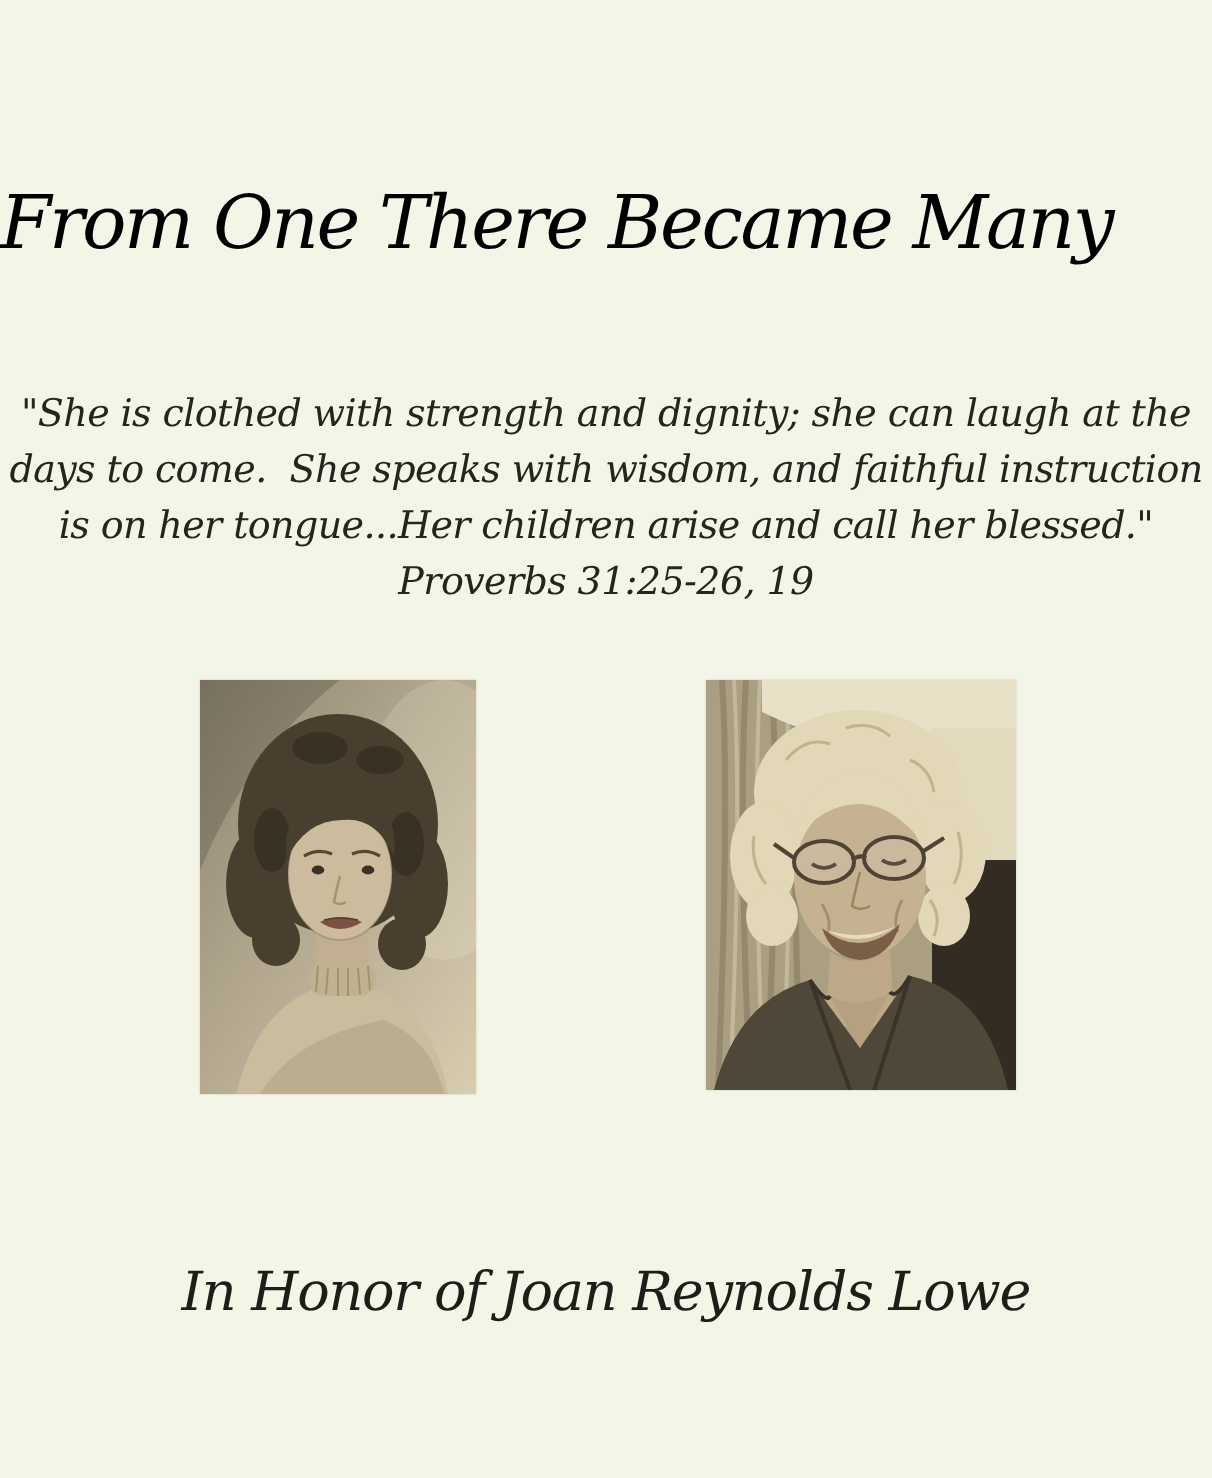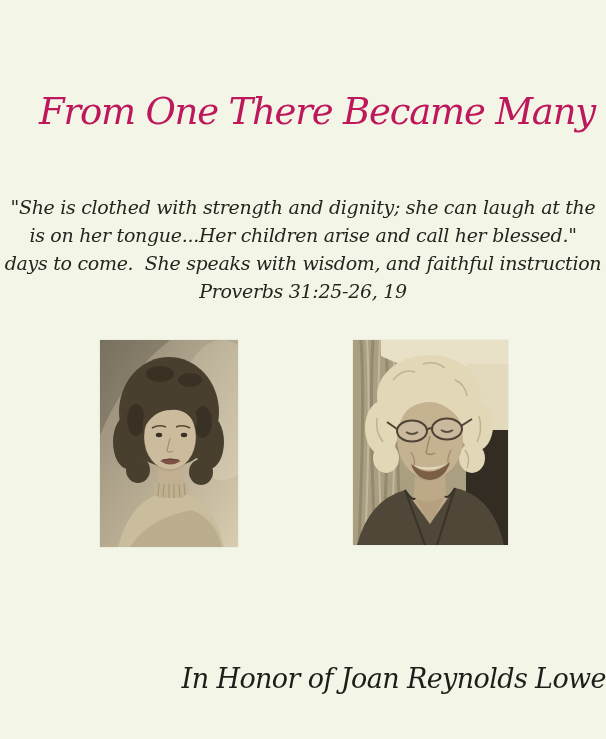--- a/index.html
+++ b/index.html
@@ -12,29 +12,27 @@
   .cover {
     position: relative;
     width: 606px; height: 739px;
     background: #f3f6e6;
     color: #211f1b;
   }
   .title {
     position: absolute;
     top: 92px; left: 0; right: 0;
     margin: 0;
-    text-align: center;
     font-style: italic;
     font-weight: normal;
     font-size: 37px;
     letter-spacing: -1.2px;
     line-height: 1.1;
     white-space: nowrap;
-    color: #be185d;
-    padding-left: 28px;
+    color: #000000;
   }
   .quote {
     position: absolute;
     top: 193px; left: 0; right: 0;
     text-align: center;
     font-style: italic;
     font-size: 19px;
     letter-spacing: -0.3px;
     line-height: 28px;
     color: #26241f;
@@ -45,40 +43,39 @@
     margin: 0; padding: 0;
     overflow: hidden;
     box-shadow: 0 0 1px rgba(120,120,100,0.35);
   }
   .photo svg { display: block; }
   .photo-left  { left: 100px; top: 340px; width: 138px; height: 207px; }
   .photo-right { left: 353px; top: 340px; width: 155px; height: 205px; }
   .dedication {
     position: absolute;
     top: 631px; left: 0; right: 0;
-    text-align: right;
+    text-align: center;
     font-style: italic;
     font-size: 27px;
     letter-spacing: -0.6px;
     white-space: nowrap;
     color: #1f1d19;
-    margin-top: 32px;
   }
 </style>
 </head>
 <body>
 
 <div class="cover">
 
   <h1 class="title">From One There Became Many</h1>
 
   <div class="quote">
     <div class="quote-line">"She is clothed with strength and dignity; she can laugh at the</div>
+    <div class="quote-line">days to come.  She speaks with wisdom, and faithful instruction</div>
     <div class="quote-line">is on her tongue...Her children arise and call her blessed."</div>
-    <div class="quote-line">days to come.  She speaks with wisdom, and faithful instruction</div>
     <div class="quote-line">Proverbs 31:25-26, 19</div>
   </div>
 
   <figure class="photo photo-left">
     <svg width="138" height="207" viewBox="0 0 138 207" xmlns="http://www.w3.org/2000/svg">
       <defs>
         <linearGradient id="lp-bg" x1="0" y1="0" x2="1" y2="1">
           <stop offset="0" stop-color="#8e8573"></stop>
           <stop offset="0.45" stop-color="#b2a78e"></stop>
           <stop offset="1" stop-color="#d8cdb0"></stop>

